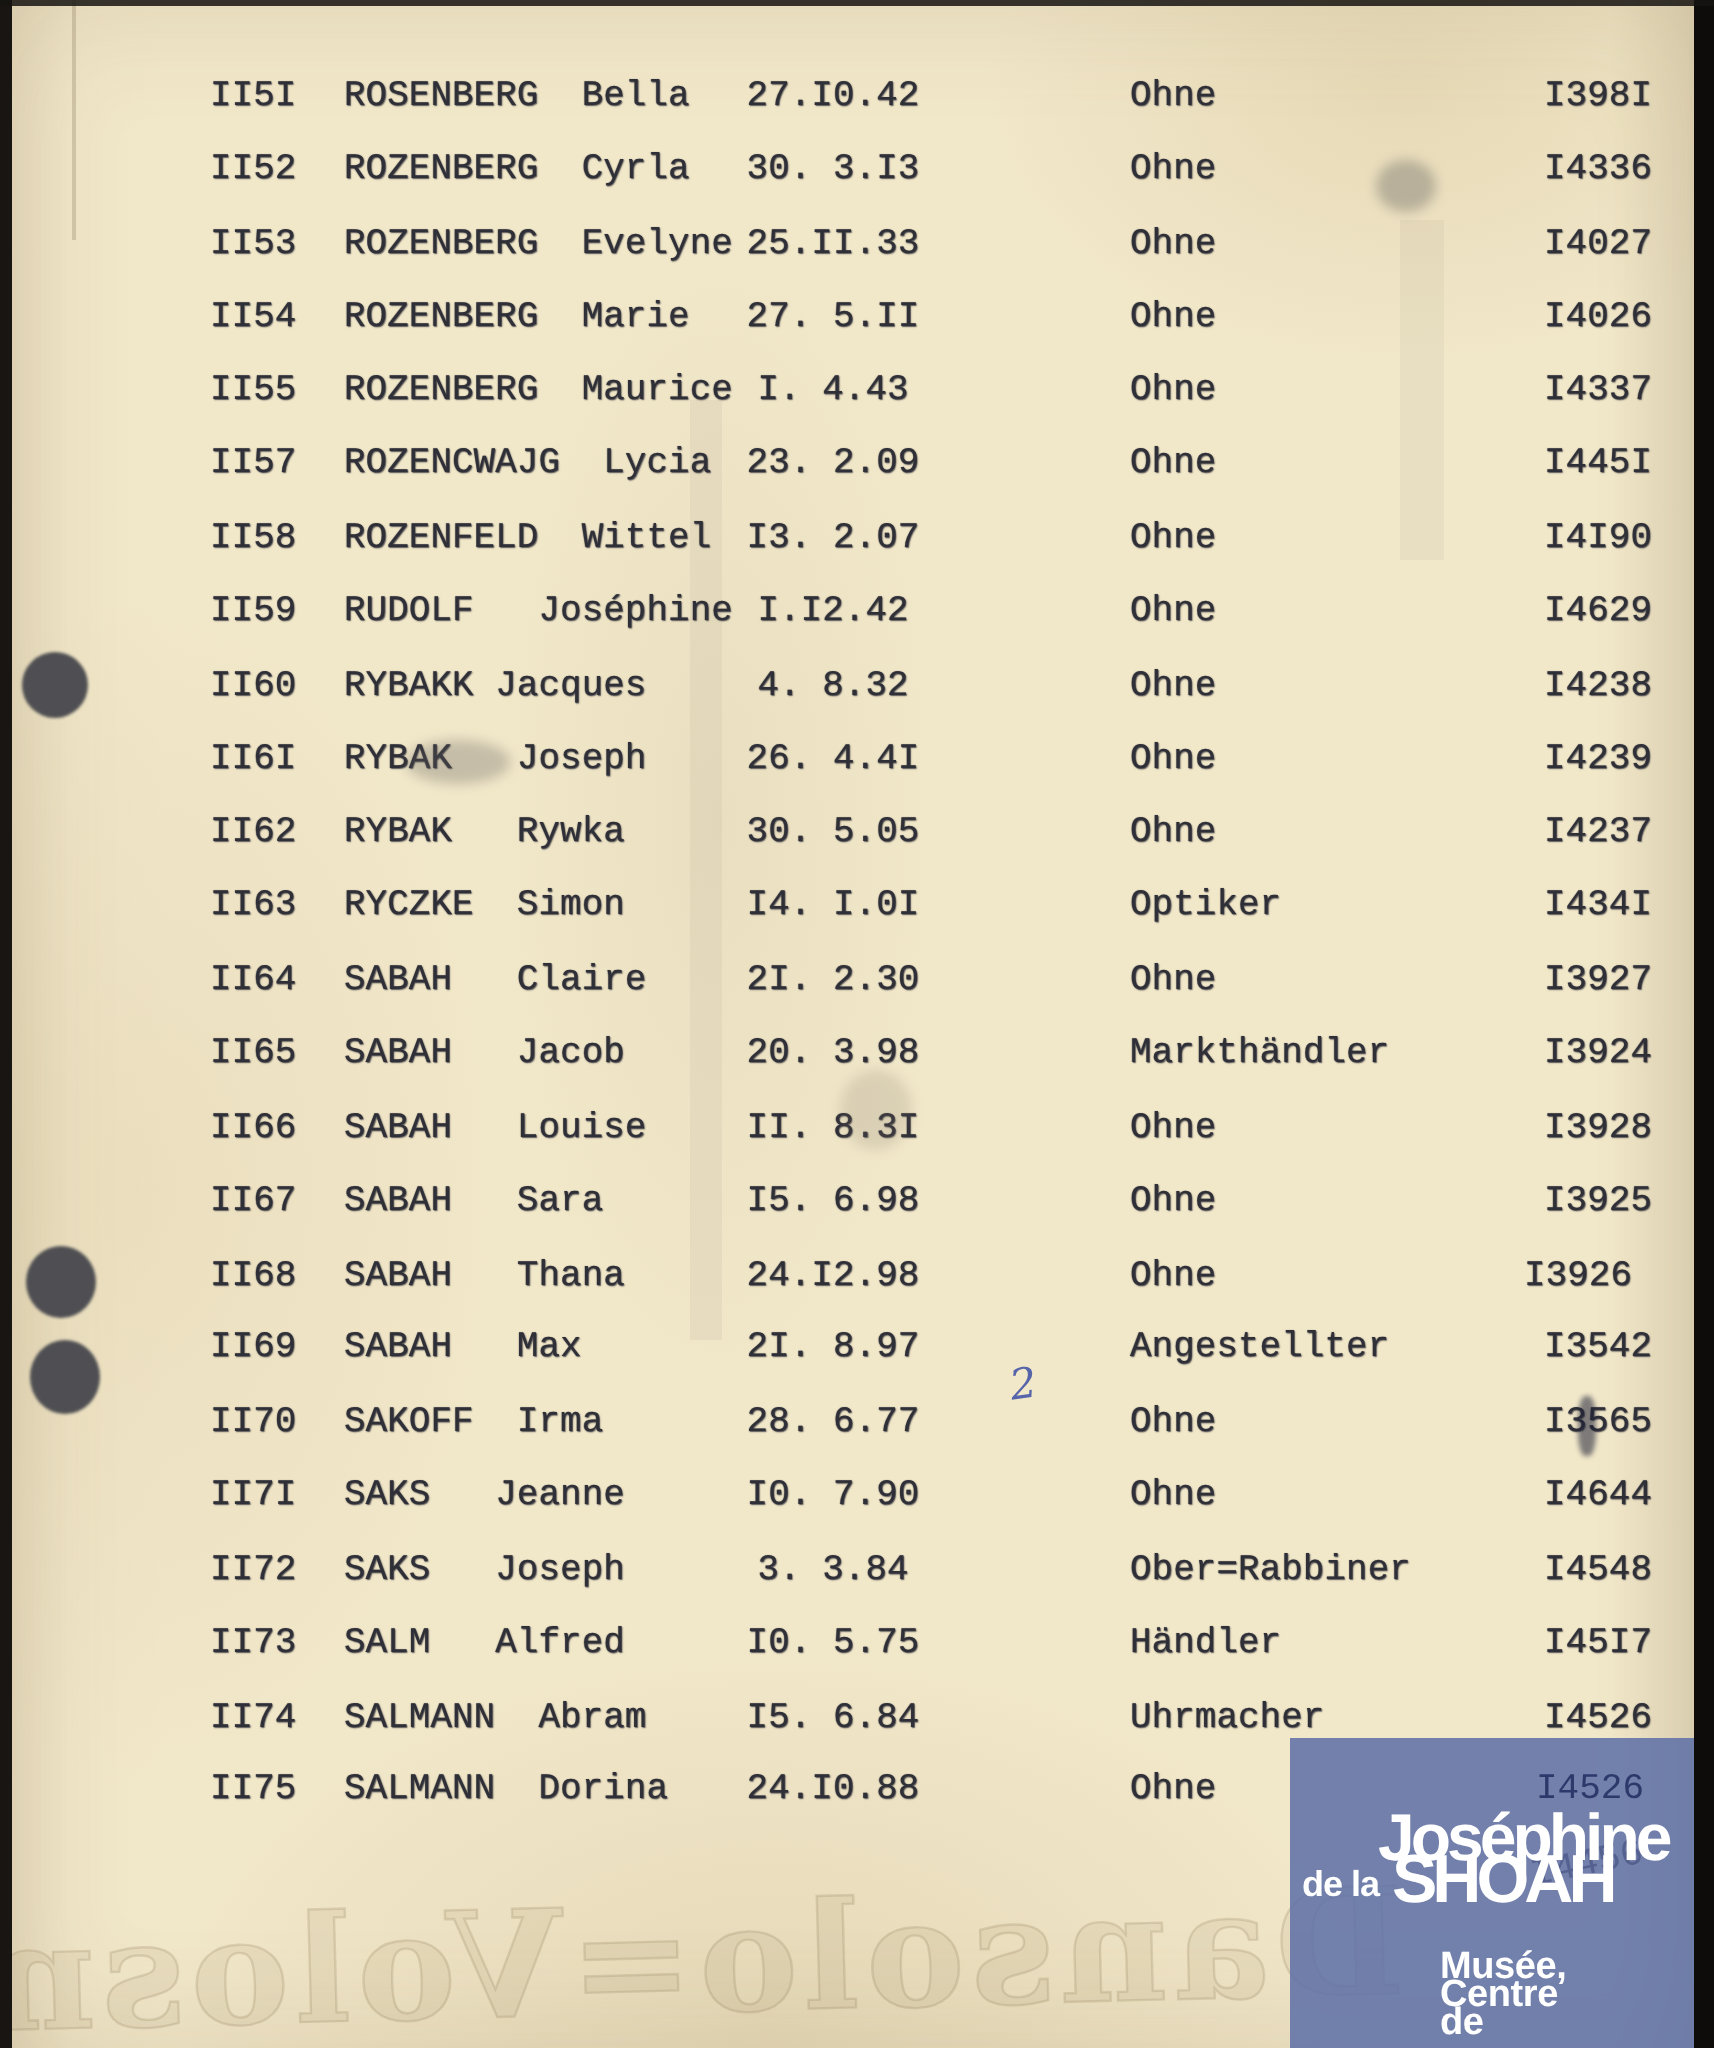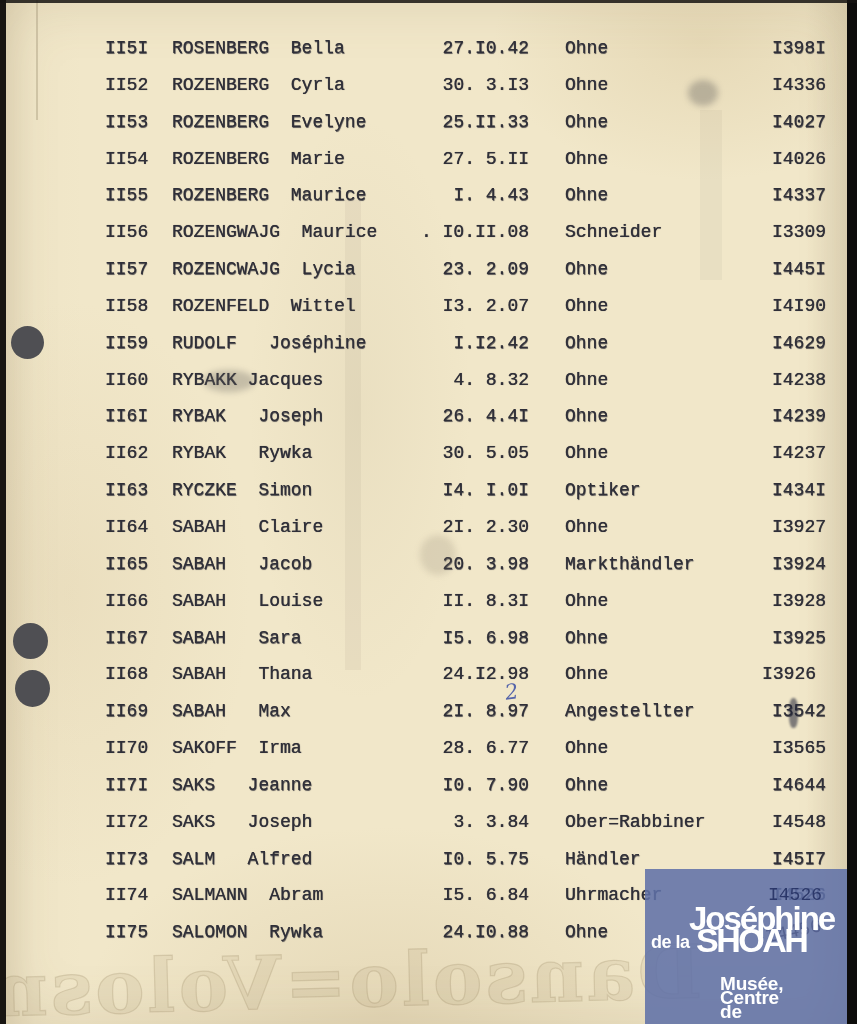--- a/index.html
+++ b/index.html
@@ -20,21 +20,21 @@
   .edge-left{left:0;top:0;width:6px;height:1024px;background:#181512;}
   .edge-right{right:0;top:0;width:10px;height:1024px;background:#0d0c0b;}
   .edge-top{left:0;top:0;width:857px;height:3px;background:rgba(22,20,18,0.85);}
   
   #rows{position:absolute;left:0;top:35px;width:857px;z-index:5;}
   .row{position:relative;height:36.85px;white-space:pre;color:#2f2f38;font-size:18px;
        text-shadow:0.4px 0.4px 0.7px rgba(38,38,48,0.75), -0.2px 0 0.5px rgba(38,38,48,0.45);}
   .row span{position:absolute;top:3px;white-space:pre;}
   .c-id{left:105px;}
   .c-name{left:172px;}
-  .c-date{left:272px;width:257px;text-align:right;}
+  .c-date{left:288px;width:257px;text-align:center;}
   .c-occ{left:553px;margin-left:12px;}
   .c-num{left:772px;}
   .row.shift-num .c-num{left:762px;}
   .row:nth-child(odd){transform:translateY(0.4px);}
   
   .punch{position:absolute;border-radius:50%;background:#4f4f53;filter:blur(0.7px);z-index:20;}
   
   .smudge{position:absolute;border-radius:50%;filter:blur(3px);z-index:8;}
   .streak{position:absolute;z-index:4;}
   .blot{position:absolute;background:rgba(30,32,55,0.55);filter:blur(1.2px);border-radius:40%;z-index:9;}
@@ -75,40 +75,39 @@
   <div class="smudge" style="left:688px;top:80px;width:30px;height:26px;background:rgba(70,70,72,0.30);"></div>
   <div class="smudge" style="left:203px;top:370px;width:52px;height:22px;background:rgba(95,92,88,0.30);"></div>
   <div class="smudge" style="left:420px;top:535px;width:36px;height:40px;background:rgba(120,112,95,0.18);"></div>
 
   <div id="rows">
       <div class="row"><span class="c-id">II5I</span><span class="c-name">ROSENBERG  Bella</span><span class="c-date">27.I0.42</span><span class="c-occ">Ohne</span><span class="c-num">I398I</span></div>
       <div class="row"><span class="c-id">II52</span><span class="c-name">ROZENBERG  Cyrla</span><span class="c-date">30. 3.I3</span><span class="c-occ">Ohne</span><span class="c-num">I4336</span></div>
       <div class="row"><span class="c-id">II53</span><span class="c-name">ROZENBERG  Evelyne</span><span class="c-date">25.II.33</span><span class="c-occ">Ohne</span><span class="c-num">I4027</span></div>
       <div class="row"><span class="c-id">II54</span><span class="c-name">ROZENBERG  Marie</span><span class="c-date">27. 5.II</span><span class="c-occ">Ohne</span><span class="c-num">I4026</span></div>
       <div class="row"><span class="c-id">II55</span><span class="c-name">ROZENBERG  Maurice</span><span class="c-date">I. 4.43</span><span class="c-occ">Ohne</span><span class="c-num">I4337</span></div>
-      <div class="row"><span class="c-id">II56</span><span class="c-name">ROZENGWAJG  Maurice</span><span class="c-date">. I0.II.08</span><span class="c-occ">Schneider</span><span class="c-num">I3309</span></div>
       <div class="row"><span class="c-id">II57</span><span class="c-name">ROZENCWAJG  Lycia</span><span class="c-date">23. 2.09</span><span class="c-occ">Ohne</span><span class="c-num">I445I</span></div>
       <div class="row"><span class="c-id">II58</span><span class="c-name">ROZENFELD  Wittel</span><span class="c-date">I3. 2.07</span><span class="c-occ">Ohne</span><span class="c-num">I4I90</span></div>
       <div class="row"><span class="c-id">II59</span><span class="c-name">RUDOLF   Joséphine</span><span class="c-date">I.I2.42</span><span class="c-occ">Ohne</span><span class="c-num">I4629</span></div>
       <div class="row"><span class="c-id">II60</span><span class="c-name">RYBAKK Jacques</span><span class="c-date">4. 8.32</span><span class="c-occ">Ohne</span><span class="c-num">I4238</span></div>
       <div class="row"><span class="c-id">II6I</span><span class="c-name">RYBAK   Joseph</span><span class="c-date">26. 4.4I</span><span class="c-occ">Ohne</span><span class="c-num">I4239</span></div>
       <div class="row"><span class="c-id">II62</span><span class="c-name">RYBAK   Rywka</span><span class="c-date">30. 5.05</span><span class="c-occ">Ohne</span><span class="c-num">I4237</span></div>
       <div class="row"><span class="c-id">II63</span><span class="c-name">RYCZKE  Simon</span><span class="c-date">I4. I.0I</span><span class="c-occ">Optiker</span><span class="c-num">I434I</span></div>
       <div class="row"><span class="c-id">II64</span><span class="c-name">SABAH   Claire</span><span class="c-date">2I. 2.30</span><span class="c-occ">Ohne</span><span class="c-num">I3927</span></div>
       <div class="row"><span class="c-id">II65</span><span class="c-name">SABAH   Jacob</span><span class="c-date">20. 3.98</span><span class="c-occ">Markthändler</span><span class="c-num">I3924</span></div>
       <div class="row"><span class="c-id">II66</span><span class="c-name">SABAH   Louise</span><span class="c-date">II. 8.3I</span><span class="c-occ">Ohne</span><span class="c-num">I3928</span></div>
       <div class="row"><span class="c-id">II67</span><span class="c-name">SABAH   Sara</span><span class="c-date">I5. 6.98</span><span class="c-occ">Ohne</span><span class="c-num">I3925</span></div>
       <div class="row shift-num"><span class="c-id">II68</span><span class="c-name">SABAH   Thana</span><span class="c-date">24.I2.98</span><span class="c-occ">Ohne</span><span class="c-num">I3926</span></div>
       <div class="row"><span class="c-id">II69</span><span class="c-name">SABAH   Max</span><span class="c-date">2I. 8.97</span><span class="c-occ">Angestellter</span><span class="c-num">I3542</span></div>
       <div class="row"><span class="c-id">II70</span><span class="c-name">SAKOFF  Irma</span><span class="c-date">28. 6.77</span><span class="c-occ">Ohne</span><span class="c-num">I3565</span></div>
       <div class="row"><span class="c-id">II7I</span><span class="c-name">SAKS   Jeanne</span><span class="c-date">I0. 7.90</span><span class="c-occ">Ohne</span><span class="c-num">I4644</span></div>
       <div class="row"><span class="c-id">II72</span><span class="c-name">SAKS   Joseph</span><span class="c-date">3. 3.84</span><span class="c-occ">Ober=Rabbiner</span><span class="c-num">I4548</span></div>
       <div class="row"><span class="c-id">II73</span><span class="c-name">SALM   Alfred</span><span class="c-date">I0. 5.75</span><span class="c-occ">Händler</span><span class="c-num">I45I7</span></div>
       <div class="row"><span class="c-id">II74</span><span class="c-name">SALMANN  Abram</span><span class="c-date">I5. 6.84</span><span class="c-occ">Uhrmacher</span><span class="c-num">I4526</span></div>
-      <div class="row"><span class="c-id">II75</span><span class="c-name">SALOMON  Rywka</span><span class="c-date">24.I0.88</span><span class="c-occ">Ohne</span><span class="c-num"></span></div>
+      <div class="row"><span class="c-id">II75</span><span class="c-name">SALMANN  Dorina</span><span class="c-date">24.I0.88</span><span class="c-occ">Ohne</span><span class="c-num"></span></div>
     </div>
 
   <div class="blot" style="left:789px;top:698px;width:9px;height:30px;"></div>
 
   <div class="hand-mark">2</div>
 
   <div class="punch" style="left:11px;top:326px;width:33px;height:33px;"></div>
   <div class="punch" style="left:13px;top:623px;width:35px;height:36px;"></div>
   <div class="punch" style="left:15px;top:670px;width:35px;height:37px;"></div>
 

